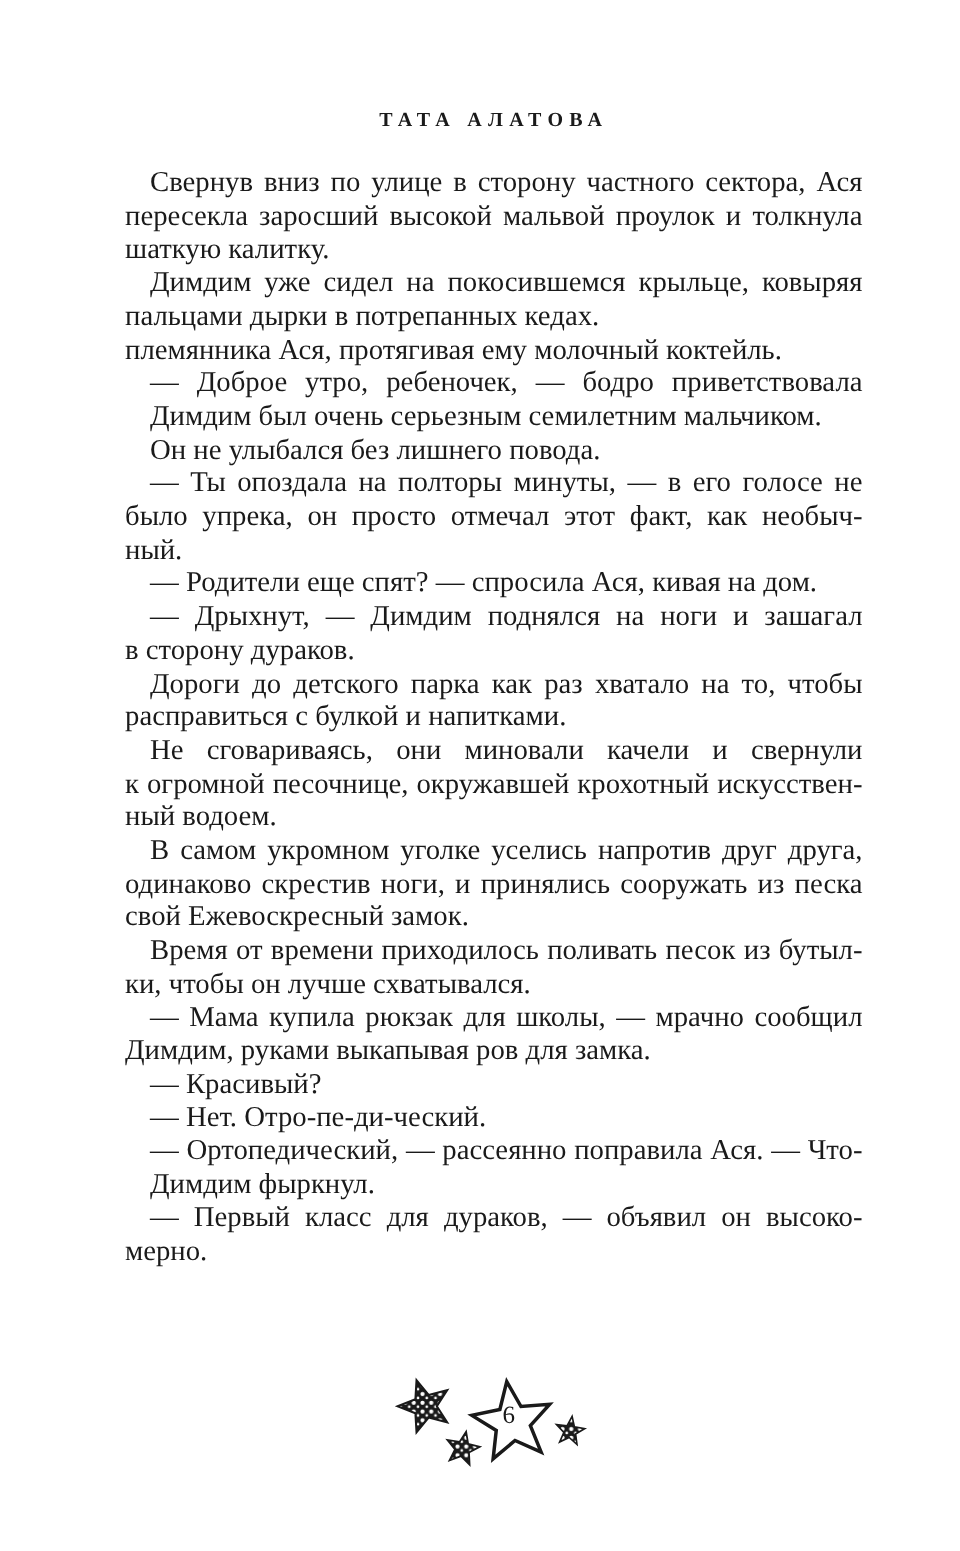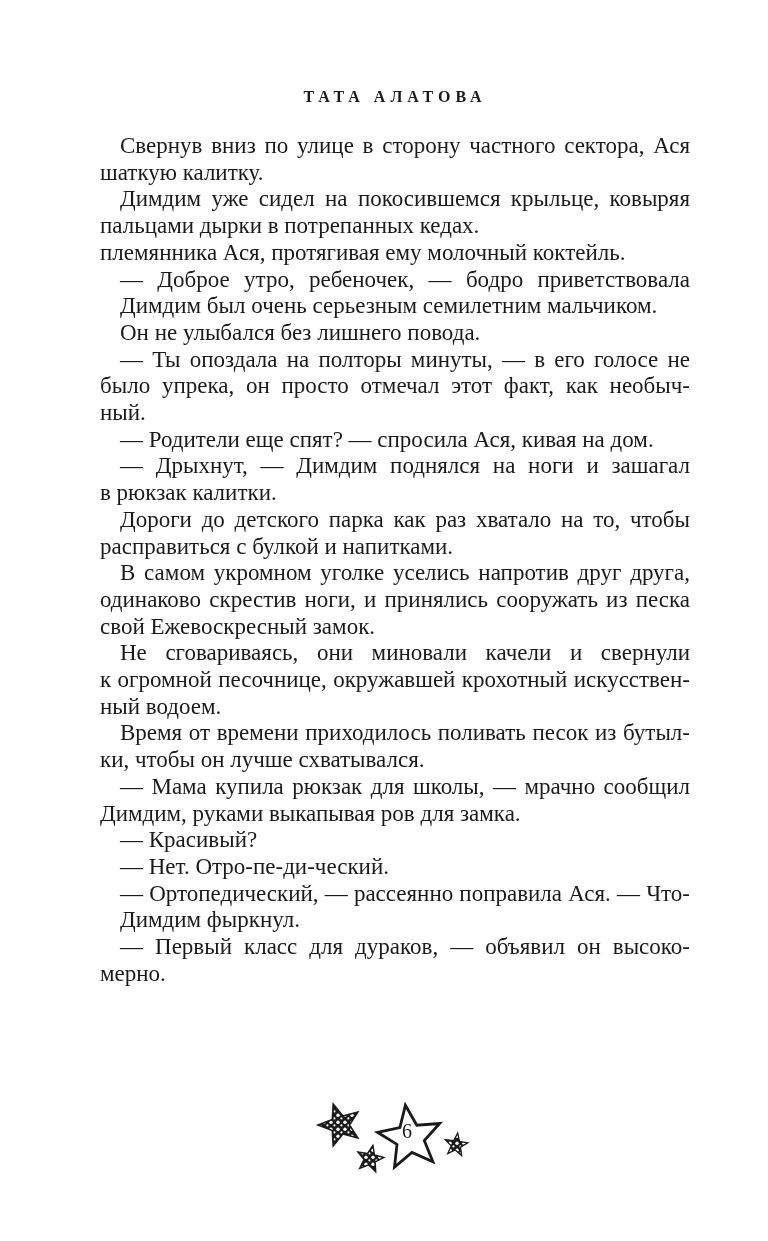--- a/index.html
+++ b/index.html
@@ -62,20 +62,21 @@
 </head>
 <body>
 
 <div class="page">
 
   <div class="running-head">ТАТА АЛАТОВА</div>
 
   <div class="text-block" id="text-block">
       <p class="para">
         <span class="line first">Свернув вниз по улице в сторону частного сектора, Ася</span>
+        <span class="line">пересекла заросший высокой мальвой проулок и толкнула</span>
         <span class="line last">шаткую калитку.</span>
       </p>
       <p class="para">
         <span class="line first">Димдим уже сидел на покосившемся крыльце, ковыряя</span>
         <span class="line last">пальцами дырки в потрепанных кедах.</span>
       </p>
       <p class="para">
         <span class="line last">племянника Ася, протягивая ему молочный коктейль.</span>
         <span class="line first">— Доброе утро, ребеночек, — бодро приветствовала</span>
       </p>
@@ -88,35 +89,35 @@
       <p class="para">
         <span class="line first">— Ты опоздала на полторы минуты, — в его голосе не</span>
         <span class="line">было упрека, он просто отмечал этот факт, как необыч-</span>
         <span class="line last">ный.</span>
       </p>
       <p class="para">
         <span class="line first last">— Родители еще спят? — спросила Ася, кивая на дом.</span>
       </p>
       <p class="para">
         <span class="line first">— Дрыхнут, — Димдим поднялся на ноги и зашагал</span>
-        <span class="line last">в рюкзак калитки.</span>
+        <span class="line last">в сторону дураков.</span>
       </p>
       <p class="para">
         <span class="line first">Дороги до детского парка как раз хватало на то, чтобы</span>
         <span class="line last">расправиться с булкой и напитками.</span>
       </p>
       <p class="para">
+        <span class="line first">Не сговариваясь, они миновали качели и свернули</span>
+        <span class="line">к огромной песочнице, окружавшей крохотный искусствен-</span>
+        <span class="line last">ный водоем.</span>
+      </p>
+      <p class="para">
         <span class="line first">В самом укромном уголке уселись напротив друг друга,</span>
         <span class="line">одинаково скрестив ноги, и принялись сооружать из песка</span>
         <span class="line last">свой Ежевоскресный замок.</span>
-      </p>
-      <p class="para">
-        <span class="line first">Не сговариваясь, они миновали качели и свернули</span>
-        <span class="line">к огромной песочнице, окружавшей крохотный искусствен-</span>
-        <span class="line last">ный водоем.</span>
       </p>
       <p class="para">
         <span class="line first">Время от времени приходилось поливать песок из бутыл-</span>
         <span class="line last">ки, чтобы он лучше схватывался.</span>
       </p>
       <p class="para">
         <span class="line first">— Мама купила рюкзак для школы, — мрачно сообщил</span>
         <span class="line last">Димдим, руками выкапывая ров для замка.</span>
       </p>
       <p class="para">

